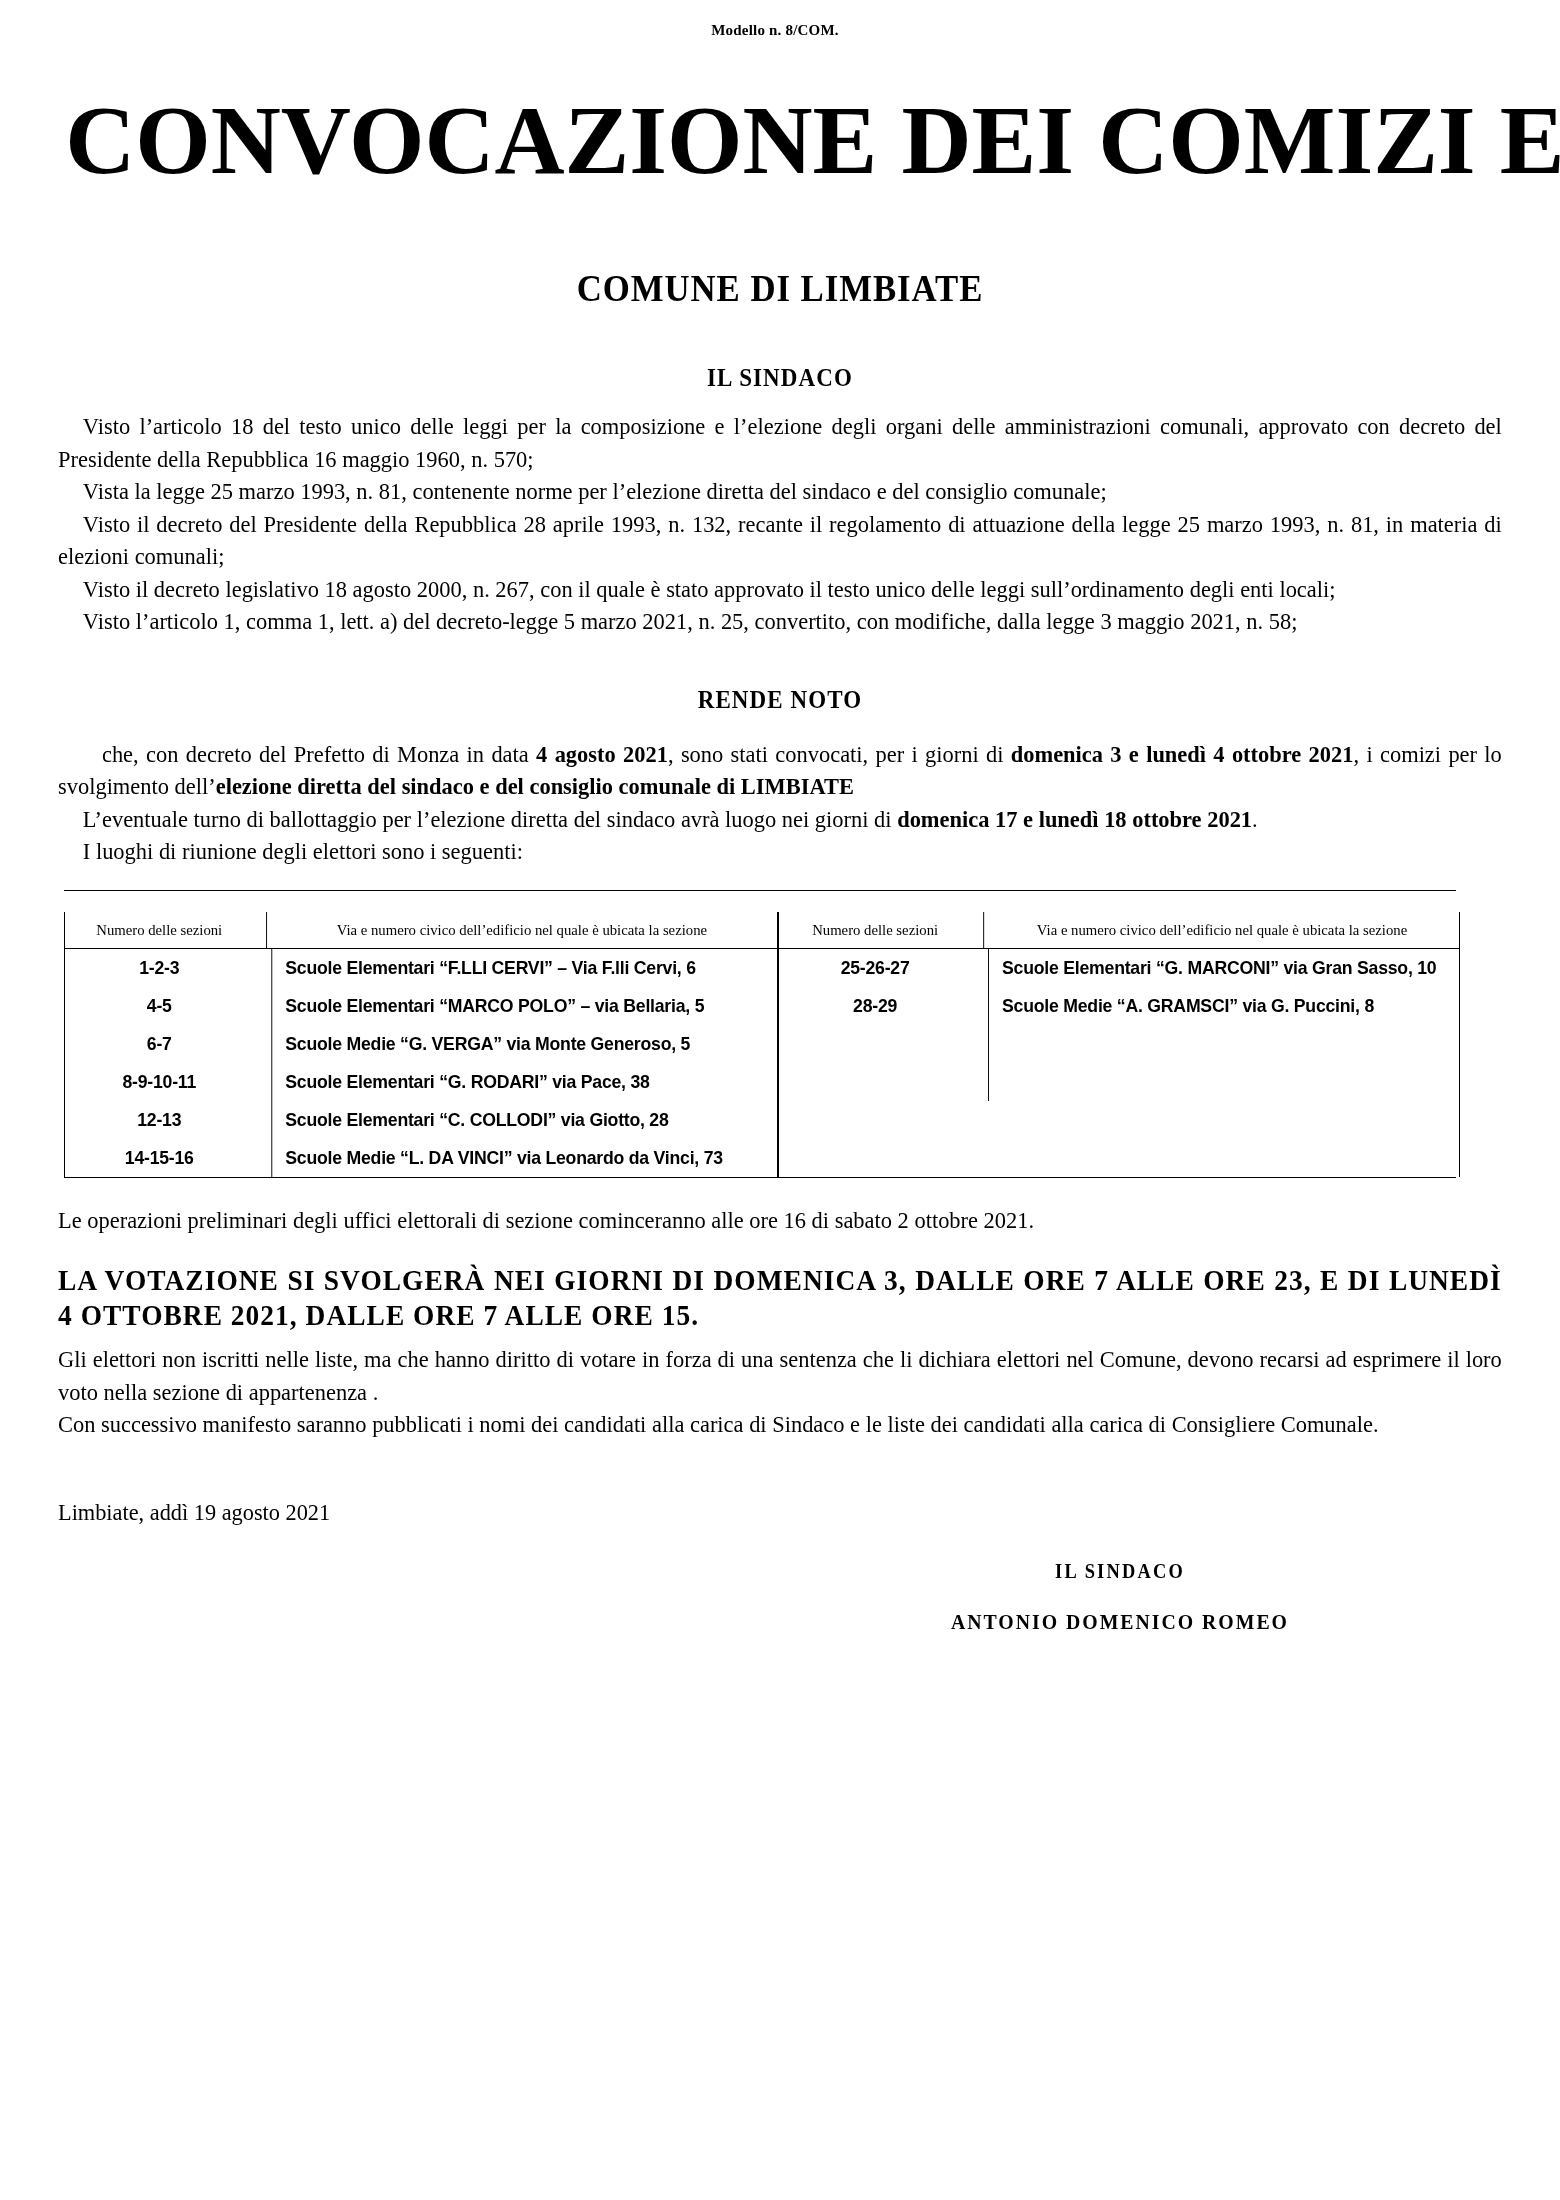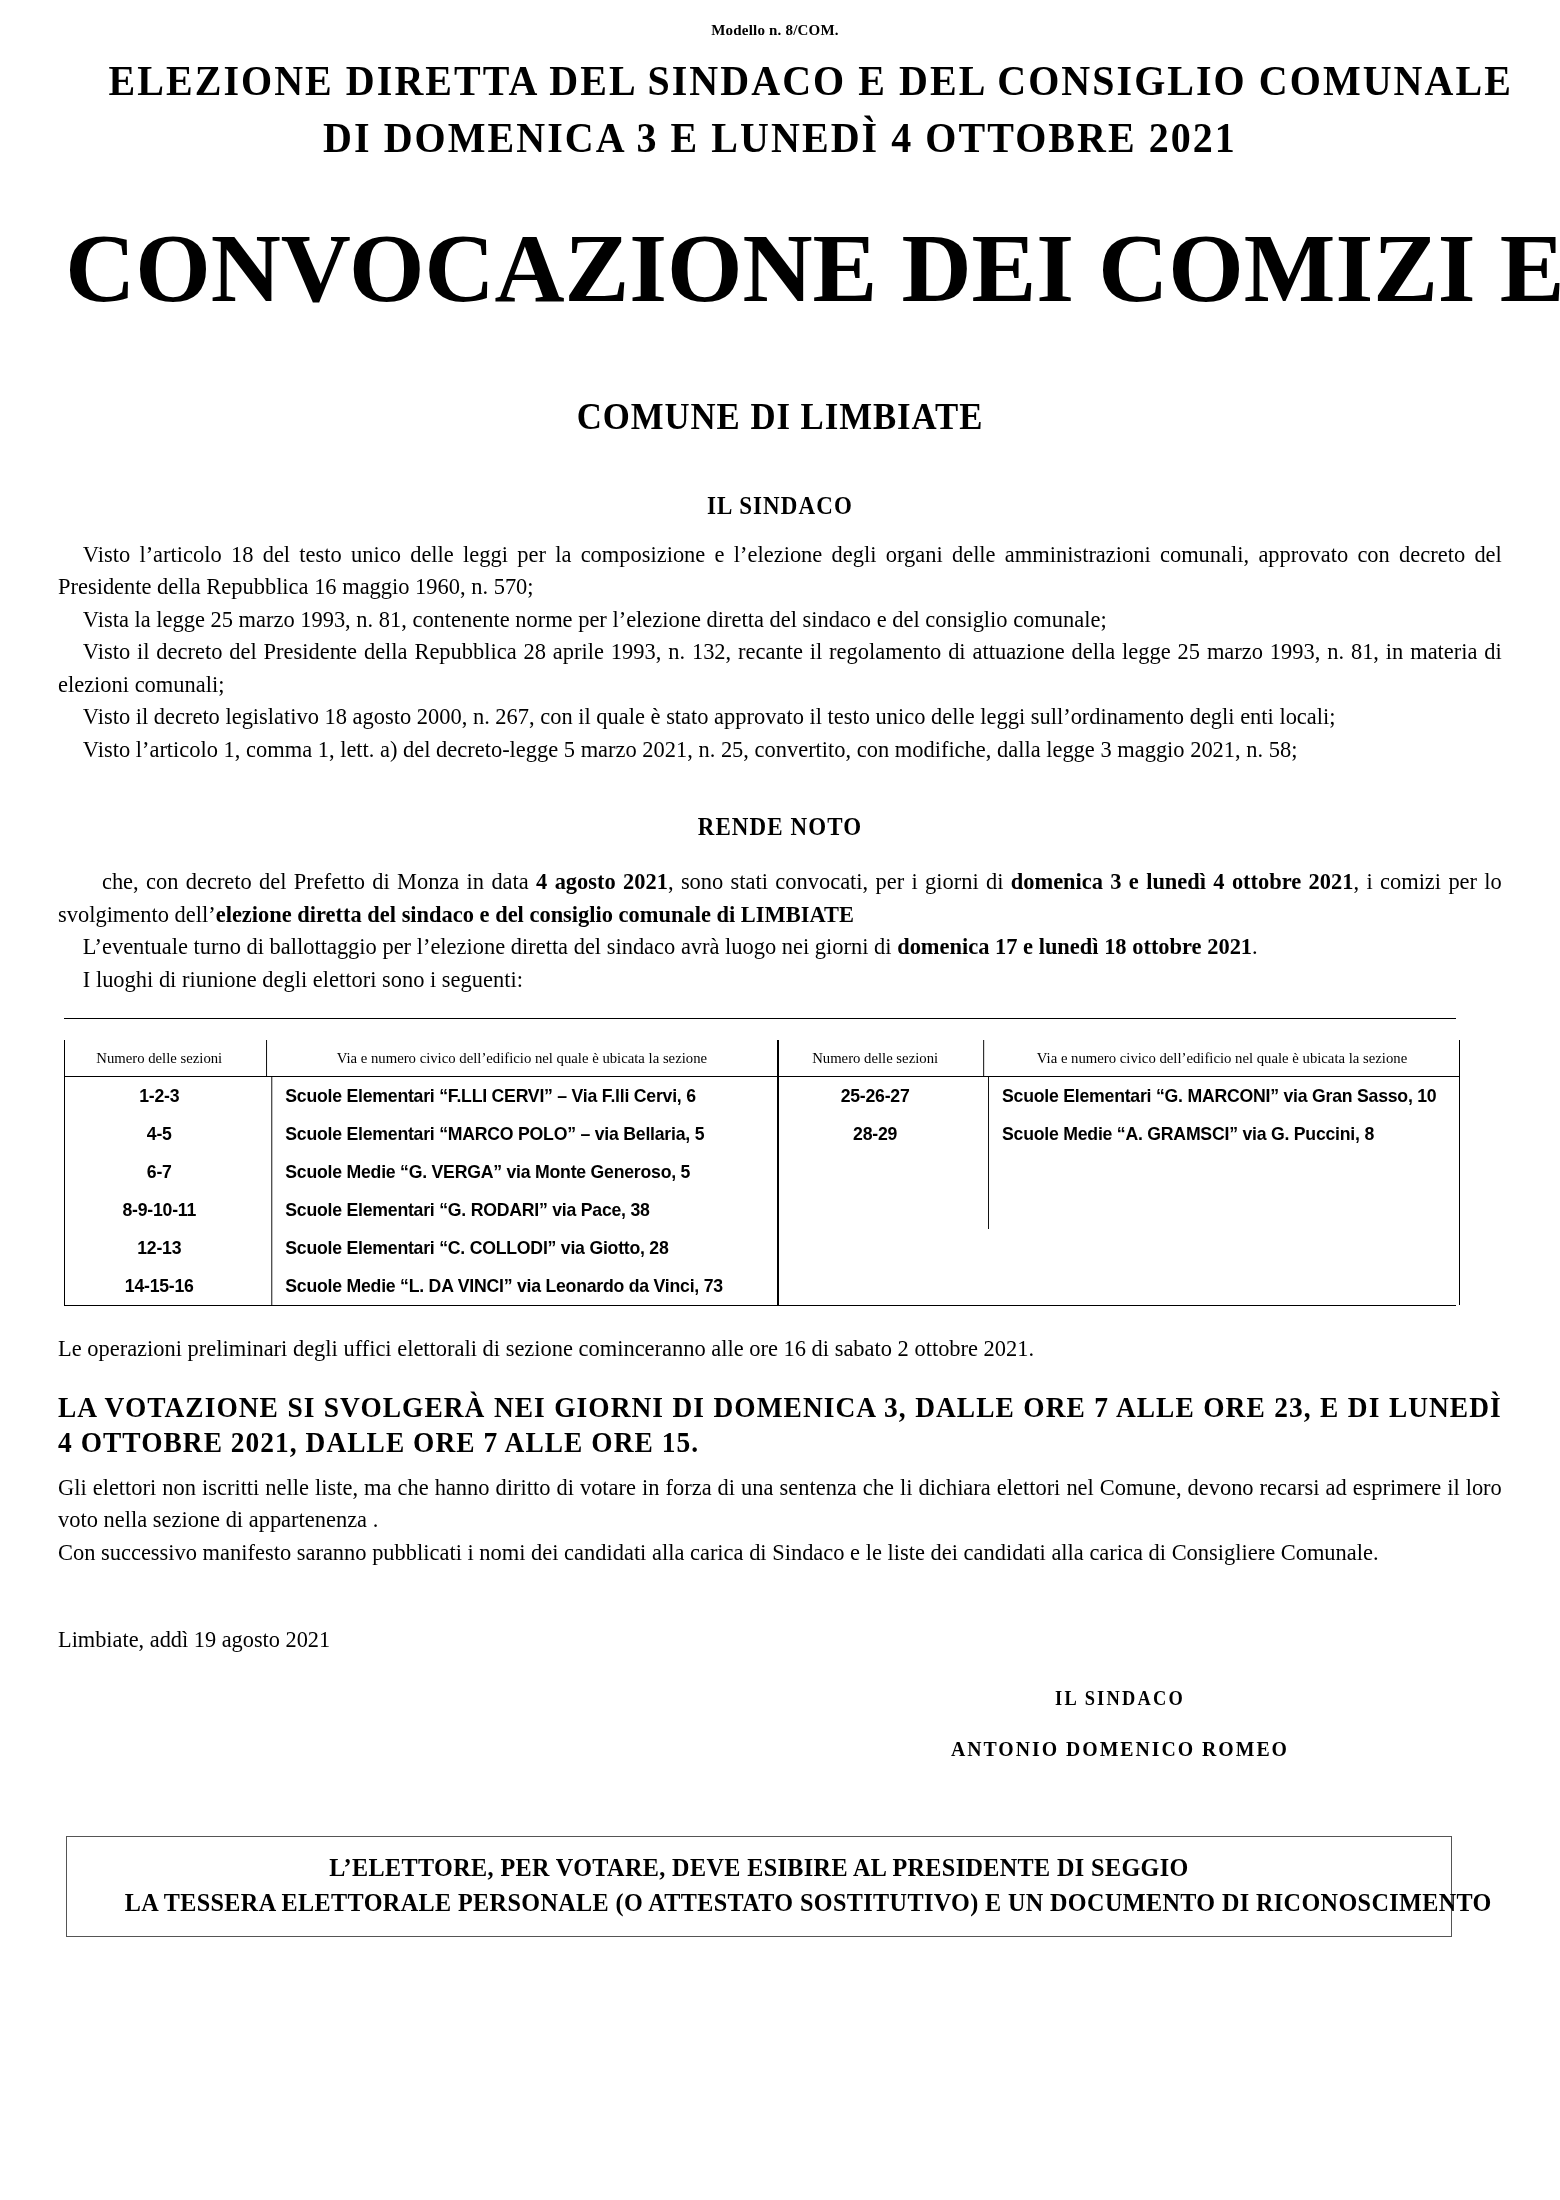--- a/index.html
+++ b/index.html
@@ -226,24 +226,20 @@
     letter-spacing: 0.5px;
   }
 </style>
 </head>
 <body>
 
 <div class="page">
 
   <div class="modello">Modello n. 8/COM.</div>
 
-  <div class="title-block">
-    <div class="title-line">ELEZIONE DIRETTA DEL SINDACO E DEL CONSIGLIO COMUNALE</div>
-    <div class="title-line">DI DOMENICA 3 E LUNEDÌ 4 OTTOBRE 2021</div>
-  </div>
 
   <div class="bigtitle">CONVOCAZIONE DEI COMIZI ELETTORALI</div>
 
   <div class="comune">COMUNE DI LIMBIATE</div>
 
   <div class="section-head sindaco-head">IL SINDACO</div>
 
   <div class="body-text visti">
     <p class="tight p-indent">Visto l’articolo 18 del testo unico delle leggi per la composizione e l’elezione degli organi delle amministrazioni comunali, approvato con decreto del Presidente della Repubblica 16 maggio 1960, n. 570;</p>
     <p class="tight p-indent">Vista la legge 25 marzo 1993, n. 81, contenente norme per l’elezione diretta del sindaco e del consiglio comunale;</p>
@@ -325,19 +321,15 @@
     <p class="tight">Con successivo manifesto saranno pubblicati i nomi dei candidati alla carica di Sindaco e le liste dei candidati alla carica di Consigliere Comunale.</p>
   </div>
 
   <div class="date-line">Limbiate,  addì 19 agosto 2021</div>
 
   <div class="sign-block">
     <div class="sign-role">IL SINDACO</div>
     <div class="sign-name">ANTONIO DOMENICO ROMEO</div>
   </div>
 
-  <div class="footer-box">
-    <div class="footer-line">L’ELETTORE, PER VOTARE, DEVE ESIBIRE AL PRESIDENTE DI SEGGIO</div>
-    <div class="footer-line">LA TESSERA ELETTORALE PERSONALE (O ATTESTATO SOSTITUTIVO) E UN DOCUMENTO DI RICONOSCIMENTO</div>
-  </div>
 
 
 </div>
 
 </body></html>

